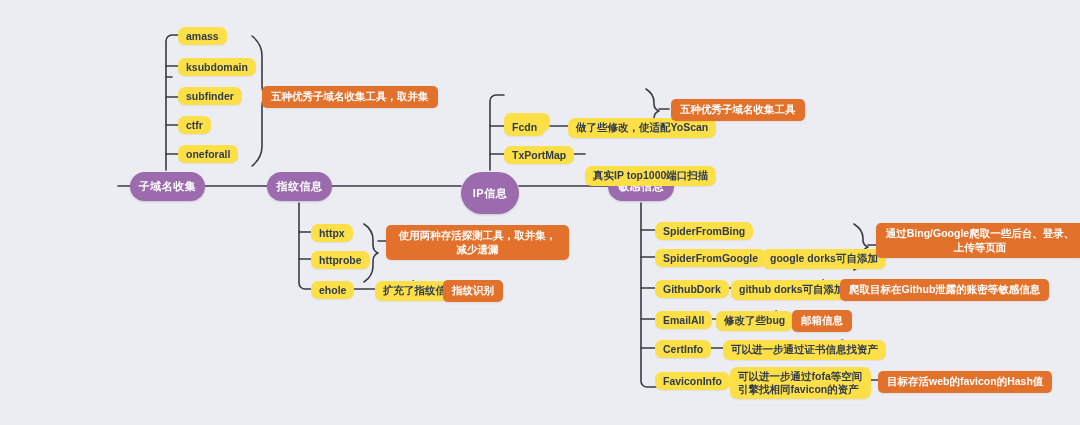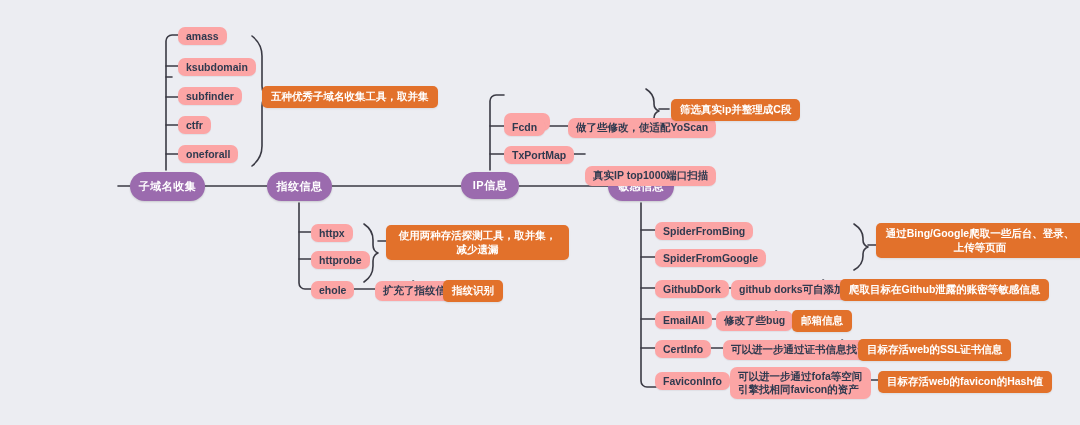--- a/index.html
+++ b/index.html
@@ -21,21 +21,21 @@
     background:#4B0C72;font-size:19px;border-radius:26px;
     box-shadow:0 1px 2px rgba(0,0,0,.18);
   }
   .node.branch{
     background:#9B6BAE;font-size:11px;
     box-shadow:0 1px 2px rgba(0,0,0,.15);
   }
 
   .pill{
     position:absolute;display:flex;align-items:center;justify-content:center;
-    background:#fca5a5;color:#2F3A4F;font-size:10.5px;font-weight:bold;
+    background:#fde047;color:#2F3A4F;font-size:10.5px;font-weight:bold;
     border-radius:7px;padding:3px 8px;white-space:nowrap;
     box-shadow:0 1px 1px rgba(60,60,90,.07);
   }
   .pill.multi{white-space:normal;text-align:left;justify-content:flex-start;line-height:1.25;}
 
   .callout{
     position:absolute;display:flex;align-items:center;justify-content:center;
     background:#E2712B;color:#FFFFFF;font-size:10.5px;font-weight:bold;
     border-radius:5px;padding:4px 9px;white-space:nowrap;line-height:1.3;
     box-shadow:0 1px 2px rgba(0,0,0,.08);
@@ -138,21 +138,21 @@
 
 
   <div class="node branch" style="left:130px;top:172px;width:75px;height:29px;">
     <span>子域名收集</span>
   </div>
 
   <div class="node branch" style="left:267px;top:172px;width:65px;height:29px;">
     <span>指纹信息</span>
   </div>
 
-  <div class="node branch" style="left:461px;top:172px;width:58px;height:27px;">
+  <div class="node branch" style="left:461px;top:172px;width:58px;height:42px;">
     <span>IP信息</span>
   </div>
 
   <div class="node branch" style="left:608px;top:172px;width:66px;height:29px;">
     <span>敏感信息</span>
   </div>
 
   <div class="pill" style="left:178px;top:27px;">
     <span>amass</span>
   </div>
@@ -203,29 +203,32 @@
     <span>做了些修改，使适配YoScan</span>
   </div>
   <div class="pill" style="left:504px;top:146px;">
     <span>TxPortMap</span>
   </div>
   <div class="pill" style="left:585px;top:146px;margin-top:20px;">
     <span>真实IP  top1000端口扫描</span>
   </div>
 
   <div class="callout" style="left:671px;top:99px;">
-    <span>筛选真实ip并整理成C段</span>
+    <span>五种优秀子域名收集工具</span>
   </div>
 
   <div class="pill" style="left:655px;top:222px;">
     <span>SpiderFromBing</span>
   </div>
   <div class="pill" style="left:655px;top:249px;">
     <span>SpiderFromGoogle</span>
   </div>
+  <div class="pill" style="left:762px;top:249px;">
+    <span>google dorks可自添加</span>
+  </div>
   <div class="pill" style="left:655px;top:280px;">
     <span>GithubDork</span>
   </div>
   <div class="pill" style="left:731px;top:280px;">
     <span>github dorks可自添加</span>
   </div>
   <div class="pill" style="left:655px;top:311px;">
     <span>EmailAll</span>
   </div>
   <div class="pill" style="left:716px;top:311px;">
@@ -246,21 +249,18 @@
 
   <div class="callout wrap" style="left:876px;top:223px;width:190px;">
     <span>通过Bing/Google爬取一些后台、登录、上传等页面</span>
   </div>
   <div class="callout" style="left:840px;top:279px;">
     <span>爬取目标在Github泄露的账密等敏感信息</span>
   </div>
   <div class="callout" style="left:792px;top:310px;">
     <span>邮箱信息</span>
   </div>
-  <div class="callout" style="left:858px;top:339px;">
-    <span>目标存活web的SSL证书信息</span>
-  </div>
   <div class="callout" style="left:878px;top:371px;text-align:center;">
     <span>目标存活web的favicon的Hash值</span>
   </div>
 
 
 </div>
 
 </body></html>

